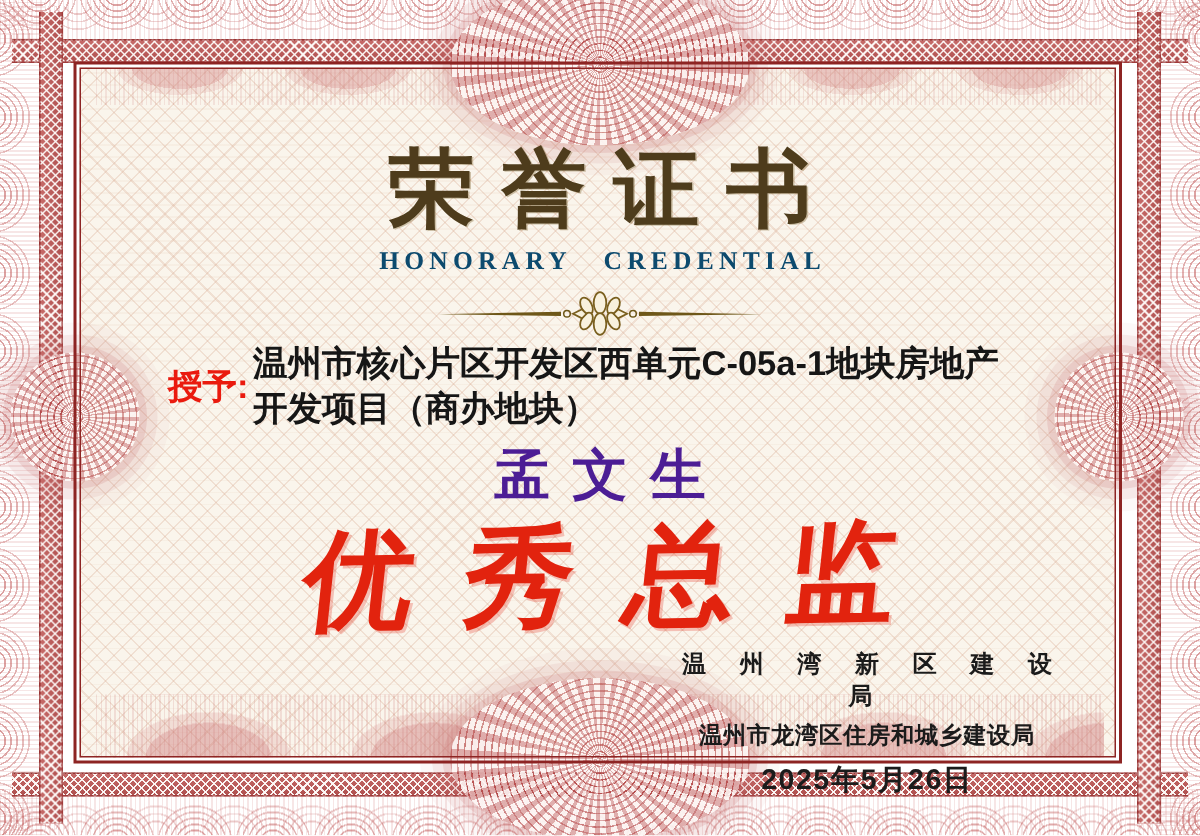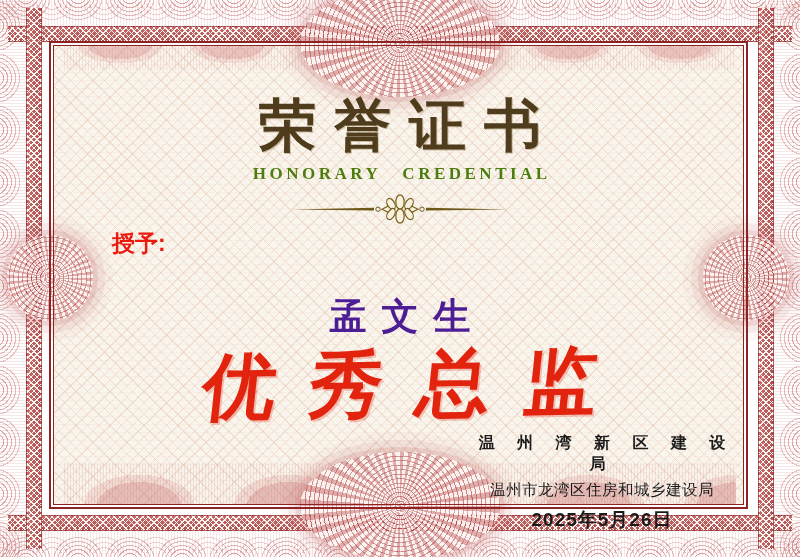--- a/index.html
+++ b/index.html
@@ -85,34 +85,34 @@
   .frame{position:absolute; left:49px; top:41px; right:52px; bottom:48px; z-index:3;
     border:2px solid #8d2423; pointer-events:none;}
   .frame::after{content:""; position:absolute; inset:2px; border:1px solid #8d2423;}
   
   .content{position:absolute; inset:0; z-index:5;}
   .title{position:absolute; top:88px; left:0; width:100%; text-align:center;
     font-size:57px; font-weight:bold; color:#4e3c1c; letter-spacing:18px; text-indent:18px;
     text-shadow:1px 1px 0 rgba(120,95,40,.35);}
   .subtitle{position:absolute; top:164px; left:0; width:100%; text-align:center;
     font-family:"Liberation Serif", serif; font-weight:bold; font-size:17px;
-    letter-spacing:3.5px; word-spacing:14px; color:#4d7c0f; text-indent:3.5px;}
+    letter-spacing:3.5px; word-spacing:14px; color:#0c4a6e; text-indent:3.5px;}
   .divider{position:absolute; top:194px; left:0; width:100%; text-align:center;}
   .award-row{position:absolute; top:228px; left:112px; width:578px; display:flex; align-items:center;}
   .award-label{font-size:23px; font-weight:bold; color:#ea1a0e; white-space:nowrap; margin-right:3px;}
   .project{font-size:23px; font-weight:bold; color:#161616; line-height:1.3;}
   .name{position:absolute; top:292px; left:0; width:100%; text-align:center;
     font-size:37px; font-weight:bold; color:#4c1d95; letter-spacing:15px; text-indent:15px;}
   .honor{position:absolute; top:336px; left:0; width:100%; text-align:center;
     font-size:73px; font-weight:900; color:#e2230e; letter-spacing:34px; text-indent:34px;
     transform:skewX(-7deg) rotate(-1deg);
     text-shadow:2px 2px 0 rgba(226,35,14,.25);}
-  .issuer-block{position:absolute; top:433px; left:460px; width:284px; text-align:center; color:#1b1b1b;}
+  .issuer-block{position:absolute; top:433px; left:436px; width:284px; text-align:center; color:#1b1b1b;}
   .issuer-1{font-size:16px; font-weight:bold; letter-spacing:9px; text-indent:9px;}
-  .issuer-2{font-size:15.5px; font-weight:normal; margin-top:5px; letter-spacing:.5px;text-align:center;}
+  .issuer-2{font-size:15.5px; font-weight:bold; margin-top:5px; letter-spacing:.5px;text-align:center;}
   .date{font-size:19px; font-weight:bold; margin-top:6px; letter-spacing:1px;}
 </style>
 </head>
 <body>
 
 <div class="cert">
 
   <div class="waves waves-top"></div>
   <div class="waves waves-bottom"></div>
   <div class="waves waves-left"></div>
@@ -153,20 +153,24 @@
           <ellipse cx="99" cy="20" rx="3.6" ry="6" transform="rotate(28 99 20)"></ellipse>
           <ellipse cx="117" cy="20" rx="3.6" ry="6" transform="rotate(-28 117 20)"></ellipse>
           <path d="M90,15.2 l6,-3 3,3 -3,3 z"></path>
           <path d="M126,15.2 l-6,-3 -3,3 3,3 z"></path>
         </g>
       </svg>
     </div>
 
     <div class="award-row">
       <span class="award-label">授予:</span>
+      <span class="project">
+        <span>温州市核心片区开发区西单元C-05a-1地块房地产</span><br>
+        <span>开发项目（商办地块）</span>
+      </span>
     </div>
 
     <div class="name">孟文生</div>
 
     <div class="honor">优秀总监</div>
 
     <div class="issuer-block">
       <div class="issuer-1">温 州 湾 新 区 建 设 局</div>
       <div class="issuer-2">温州市龙湾区住房和城乡建设局</div>
       <div class="date">2025年5月26日</div>

